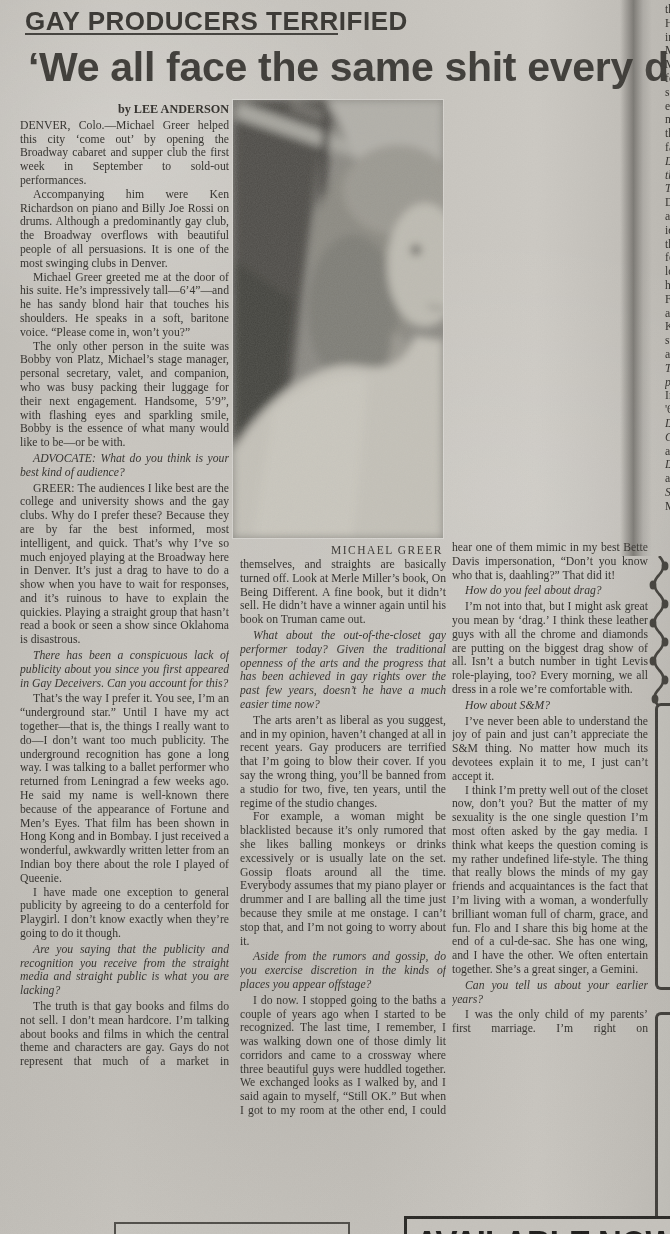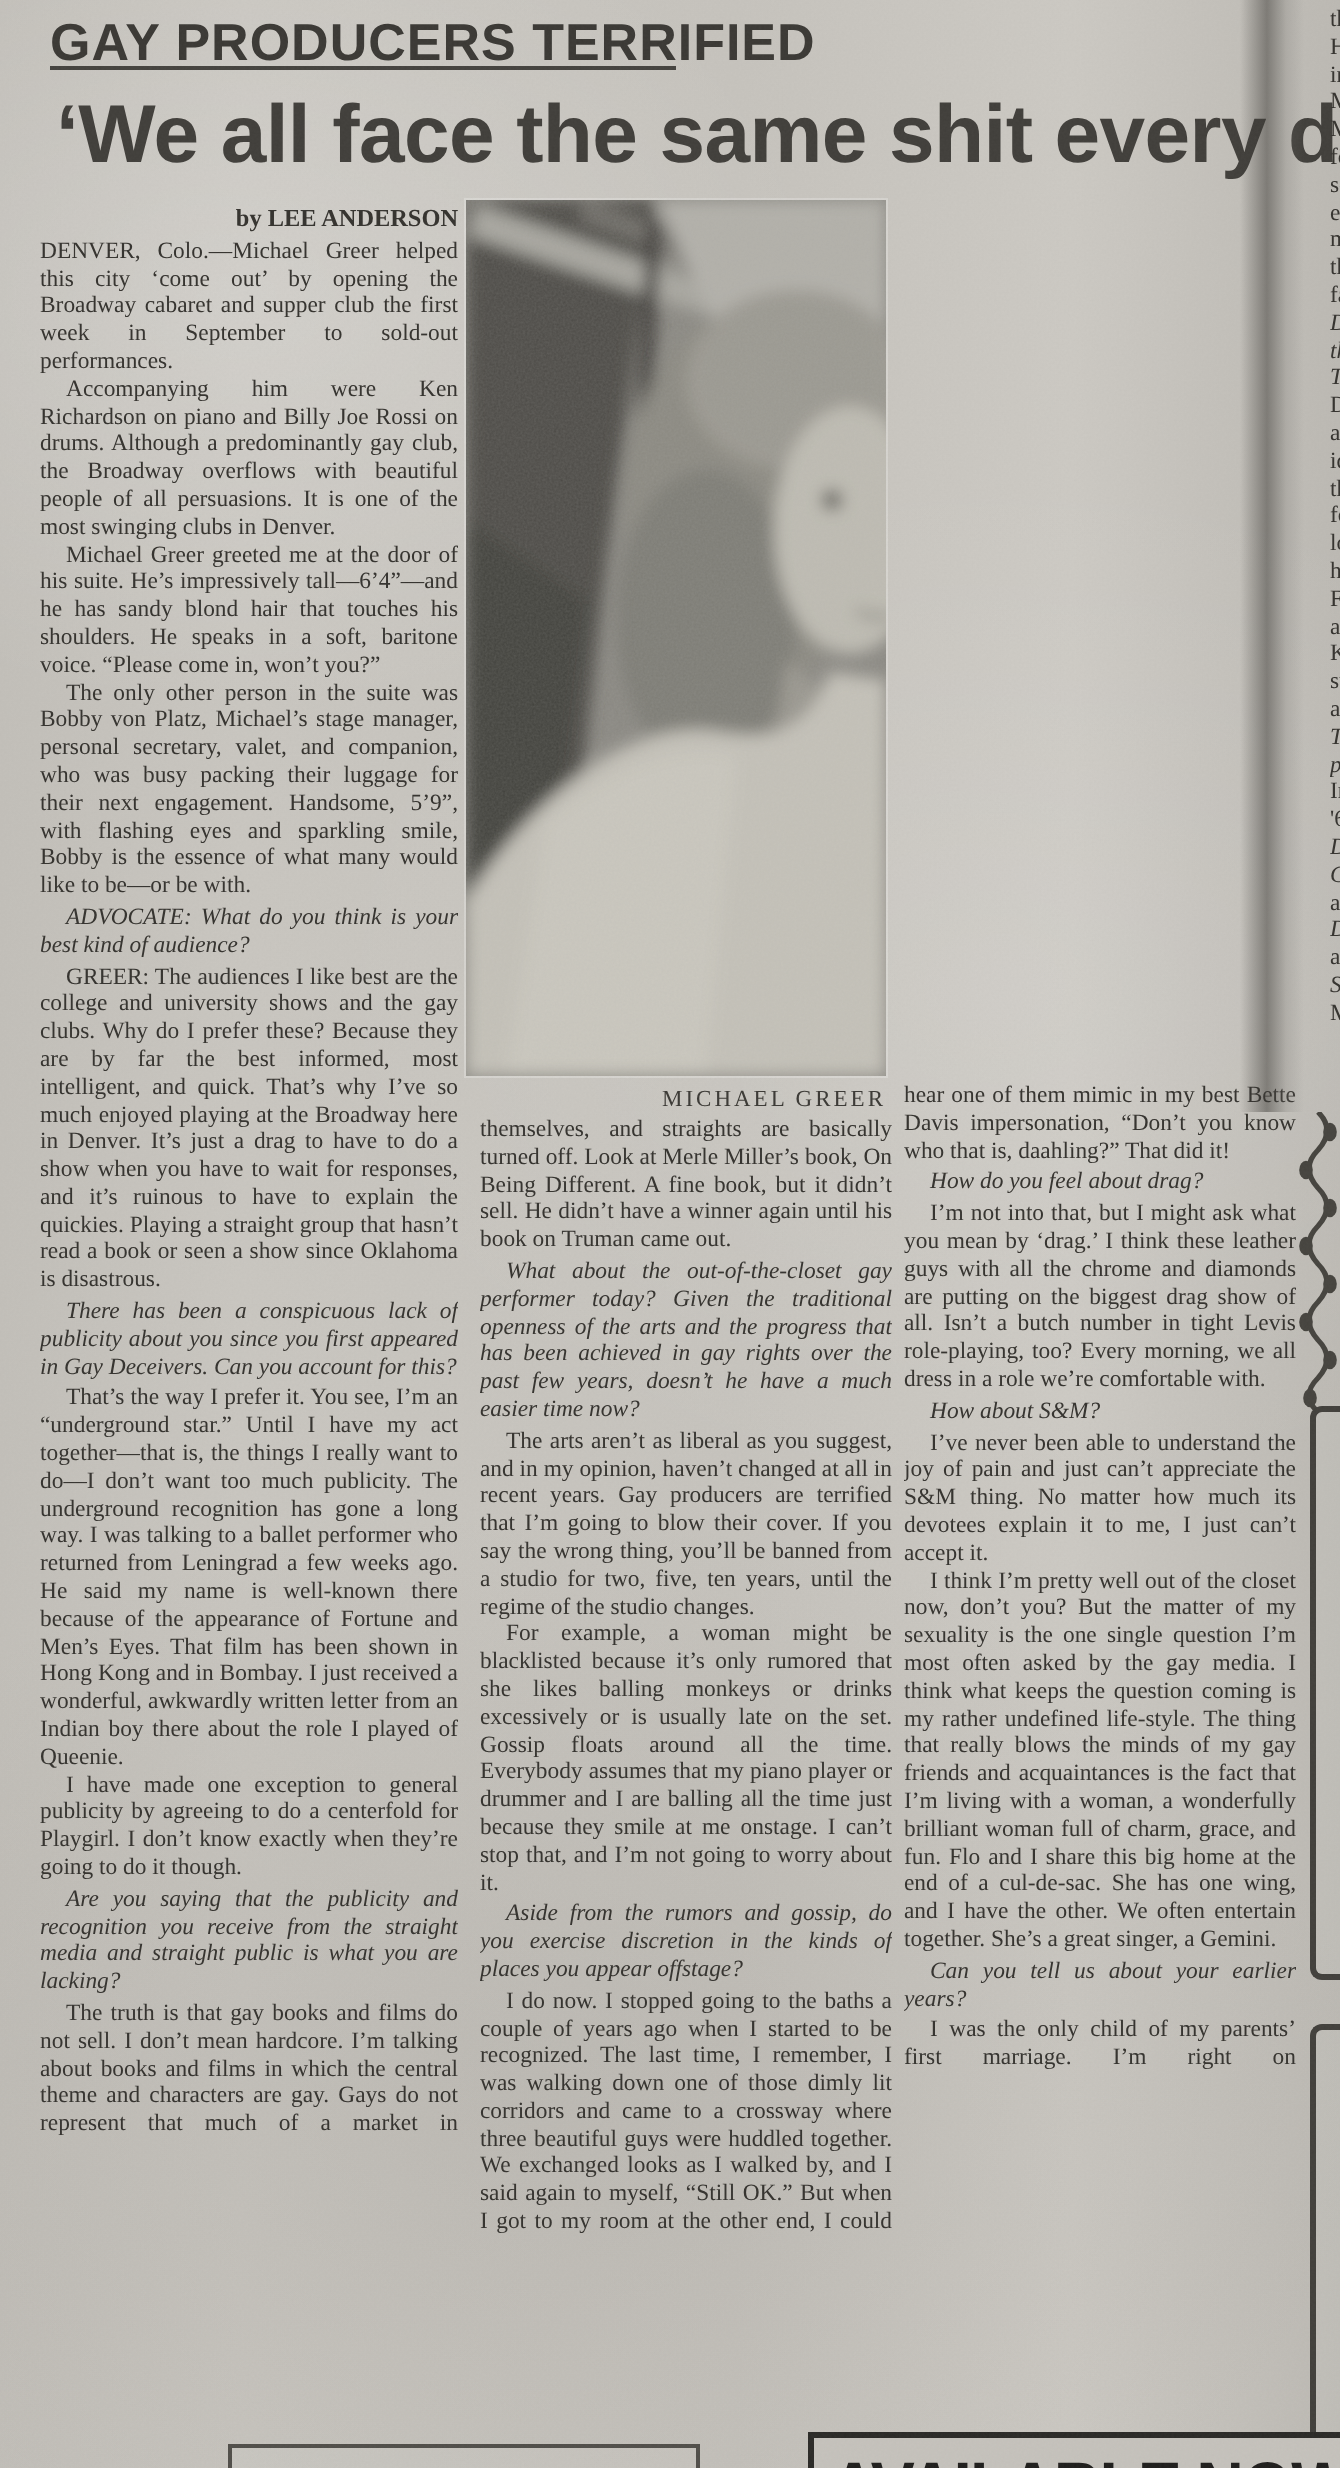--- a/index.html
+++ b/index.html
@@ -156,21 +156,21 @@
       <p class="para lead">themselves, and straights are basically turned off. Look at Merle Miller’s book, On Being Different. A fine book, but it didn’t sell. He didn’t have a winner again until his book on Truman came out.</p>
       <p class="para question">What about the out-of-the-closet gay performer today? Given the traditional openness of the arts and the progress that has been achieved in gay rights over the past few years, doesn’t he have a much easier time now?</p>
       <p class="para body">The arts aren’t as liberal as you suggest, and in my opinion, haven’t changed at all in recent years. Gay producers are terrified that I’m going to blow their cover. If you say the wrong thing, you’ll be banned from a studio for two, five, ten years, until the regime of the studio changes.</p>
       <p class="para body">For example, a woman might be blacklisted because it’s only rumored that she likes balling monkeys or drinks excessively or is usually late on the set. Gossip floats around all the time. Everybody assumes that my piano player or drummer and I are balling all the time just because they smile at me onstage. I can’t stop that, and I’m not going to worry about it.</p>
       <p class="para question">Aside from the rumors and gossip, do you exercise discretion in the kinds of places you appear offstage?</p>
       <p class="para body runon">I do now. I stopped going to the baths a couple of years ago when I started to be recognized. The last time, I remember, I was walking down one of those dimly lit corridors and came to a crossway where three beautiful guys were huddled together. We exchanged looks as I walked by, and I said again to myself, “Still OK.” But when I got to my room at the other end, I could</p>
     </div>
   <div class="col" id="col3">
       <p class="para lead">hear one of them mimic in my best Bette Davis impersonation, “Don’t you know who that is, daahling?” That did it!</p>
       <p class="para question">How do you feel about drag?</p>
-      <p class="para body">I’m not into that, but I might ask what you mean by ‘drag.’ I think these leather guys with all the chrome and diamonds are putting on the biggest drag show of all. Isn’t a butch number in tight Levis role-playing, too? Every morning, we all dress in a role we’re comfortable with.</p>
+      <p class="para body">I’m not into that, but I might ask great you mean by ‘drag.’ I think these leather guys with all the chrome and diamonds are putting on the biggest drag show of all. Isn’t a butch number in tight Levis role-playing, too? Every morning, we all dress in a role we’re comfortable with.</p>
       <p class="para question">How about S&amp;M?</p>
       <p class="para body">I’ve never been able to understand the joy of pain and just can’t appreciate the S&amp;M thing. No matter how much its devotees explain it to me, I just can’t accept it.</p>
       <p class="para body">I think I’m pretty well out of the closet now, don’t you? But the matter of my sexuality is the one single question I’m most often asked by the gay media. I think what keeps the question coming is my rather undefined life-style. The thing that really blows the minds of my gay friends and acquaintances is the fact that I’m living with a woman, a wonderfully brilliant woman full of charm, grace, and fun. Flo and I share this big home at the end of a cul-de-sac. She has one wing, and I have the other. We often entertain together. She’s a great singer, a Gemini.</p>
       <p class="para question">Can you tell us about your earlier years?</p>
       <p class="para body runon">I was the only child of my parents’ first marriage. I’m right on</p>
     </div>
 
   <div class="gutter-shadow"></div>
   <div class="right-strip">
       <div>the</div>

